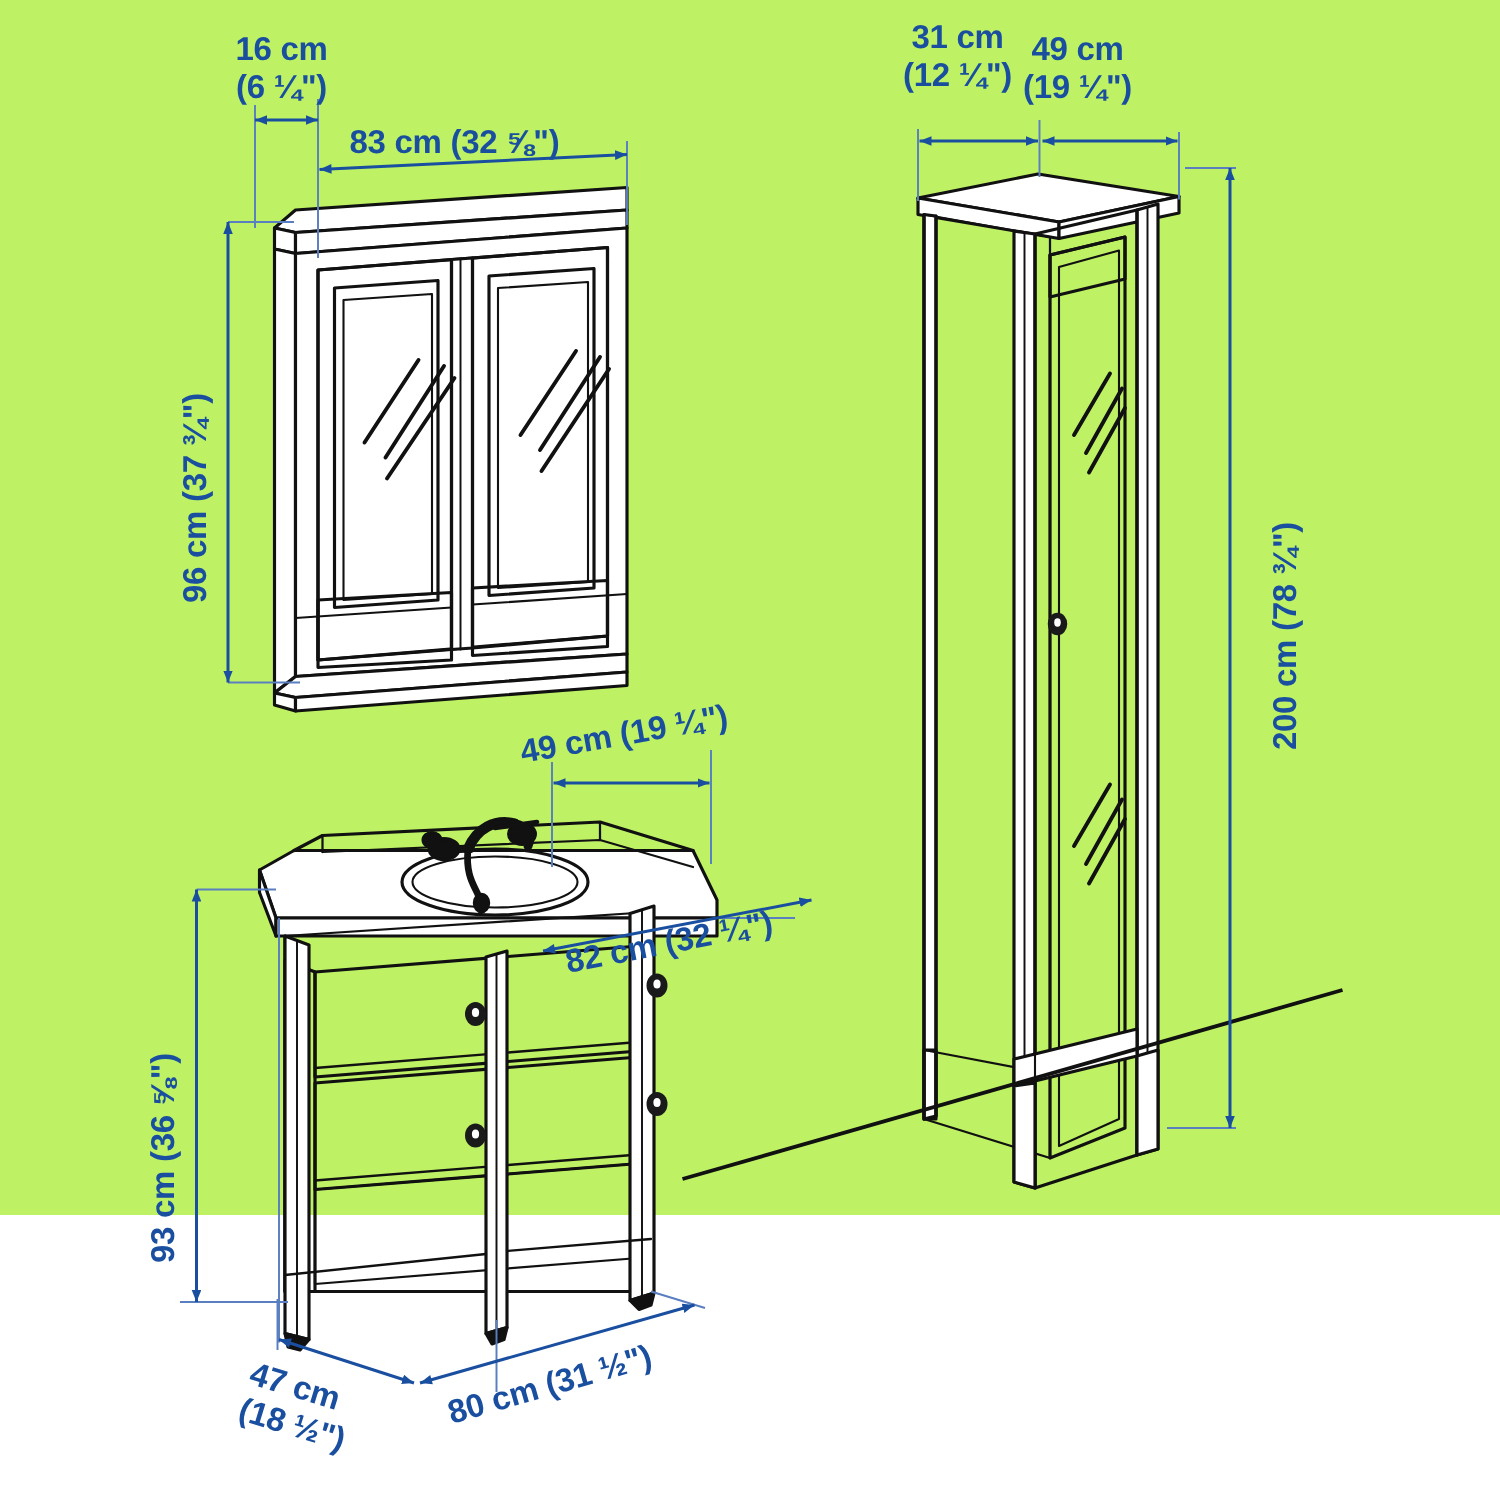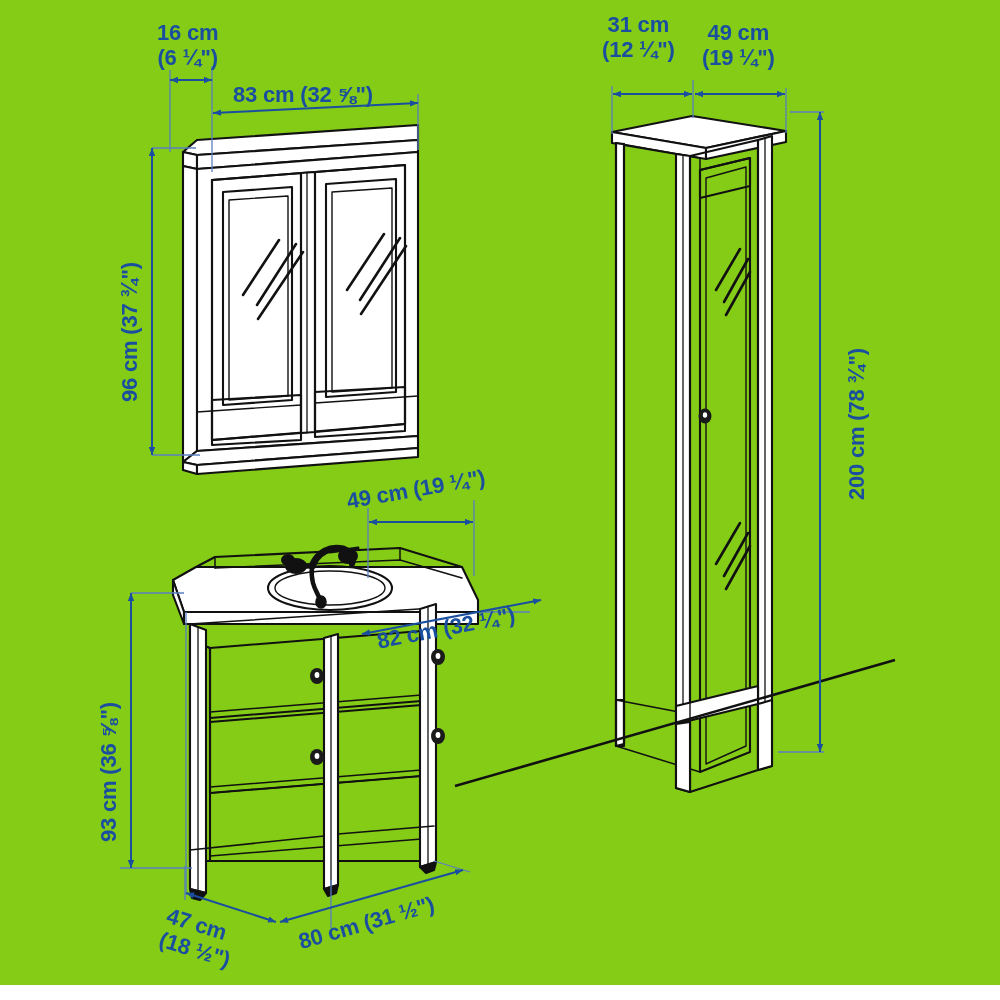--- a/index.html
+++ b/index.html
@@ -1,18 +1,18 @@
 <!DOCTYPE html>
 <html><head>
 <meta charset="utf-8">
 <style>
   html,body{margin:0;padding:0;background:#ffffff;}
   body{width:1000px;height:1000px;overflow:hidden;
        font-family:"Liberation Sans","DejaVu Sans",sans-serif;}
-  #stage{position:relative;width:1000px;height:985px;background:#84cc16;}
+  #stage{position:relative;width:1000px;height:810px;background:#bef264;}
   svg{position:absolute;left:0;top:0;width:1000px;height:1000px;}
   .dimtext{
     position:absolute;
     color:#1a4fa0;
     font-family:"Liberation Sans","DejaVu Sans",sans-serif;
     font-weight:bold;
     font-size:22px;
     white-space:nowrap;
     letter-spacing:-0.2px;
     line-height:1.12;
@@ -236,21 +236,21 @@
 
 <div class="dimtext" style="left:233px; top:83px;">83 cm (32 ⅝")</div>
 
 <div class="dimtext rot90" style="left:118px; top:402px;">96 cm (37 ¾")</div>
 
 <div class="dimtext two ctr" style="left:602px; top:12px;">
   <div>31 cm</div>
   <div>(12 ¼")</div>
 </div>
 
-<div class="dimtext two ctr" style="left:702px; top:20px;">
+<div class="dimtext two ctr" style="left:682px; top:20px;">
   <div>49 cm</div>
   <div>(19 ¼")</div>
 </div>
 
 <div class="dimtext rot90" style="left:845px; top:500px;">200 cm (78 ¾")</div>
 
 <div class="dimtext" style="left:345px; top:490px; transform:rotate(-10deg); transform-origin:left top;">49 cm (19 ¼")</div>
 
 <div class="dimtext" style="left:375px; top:630px; transform:rotate(-11deg); transform-origin:left top;">82 cm (32 ¼")</div>
 

